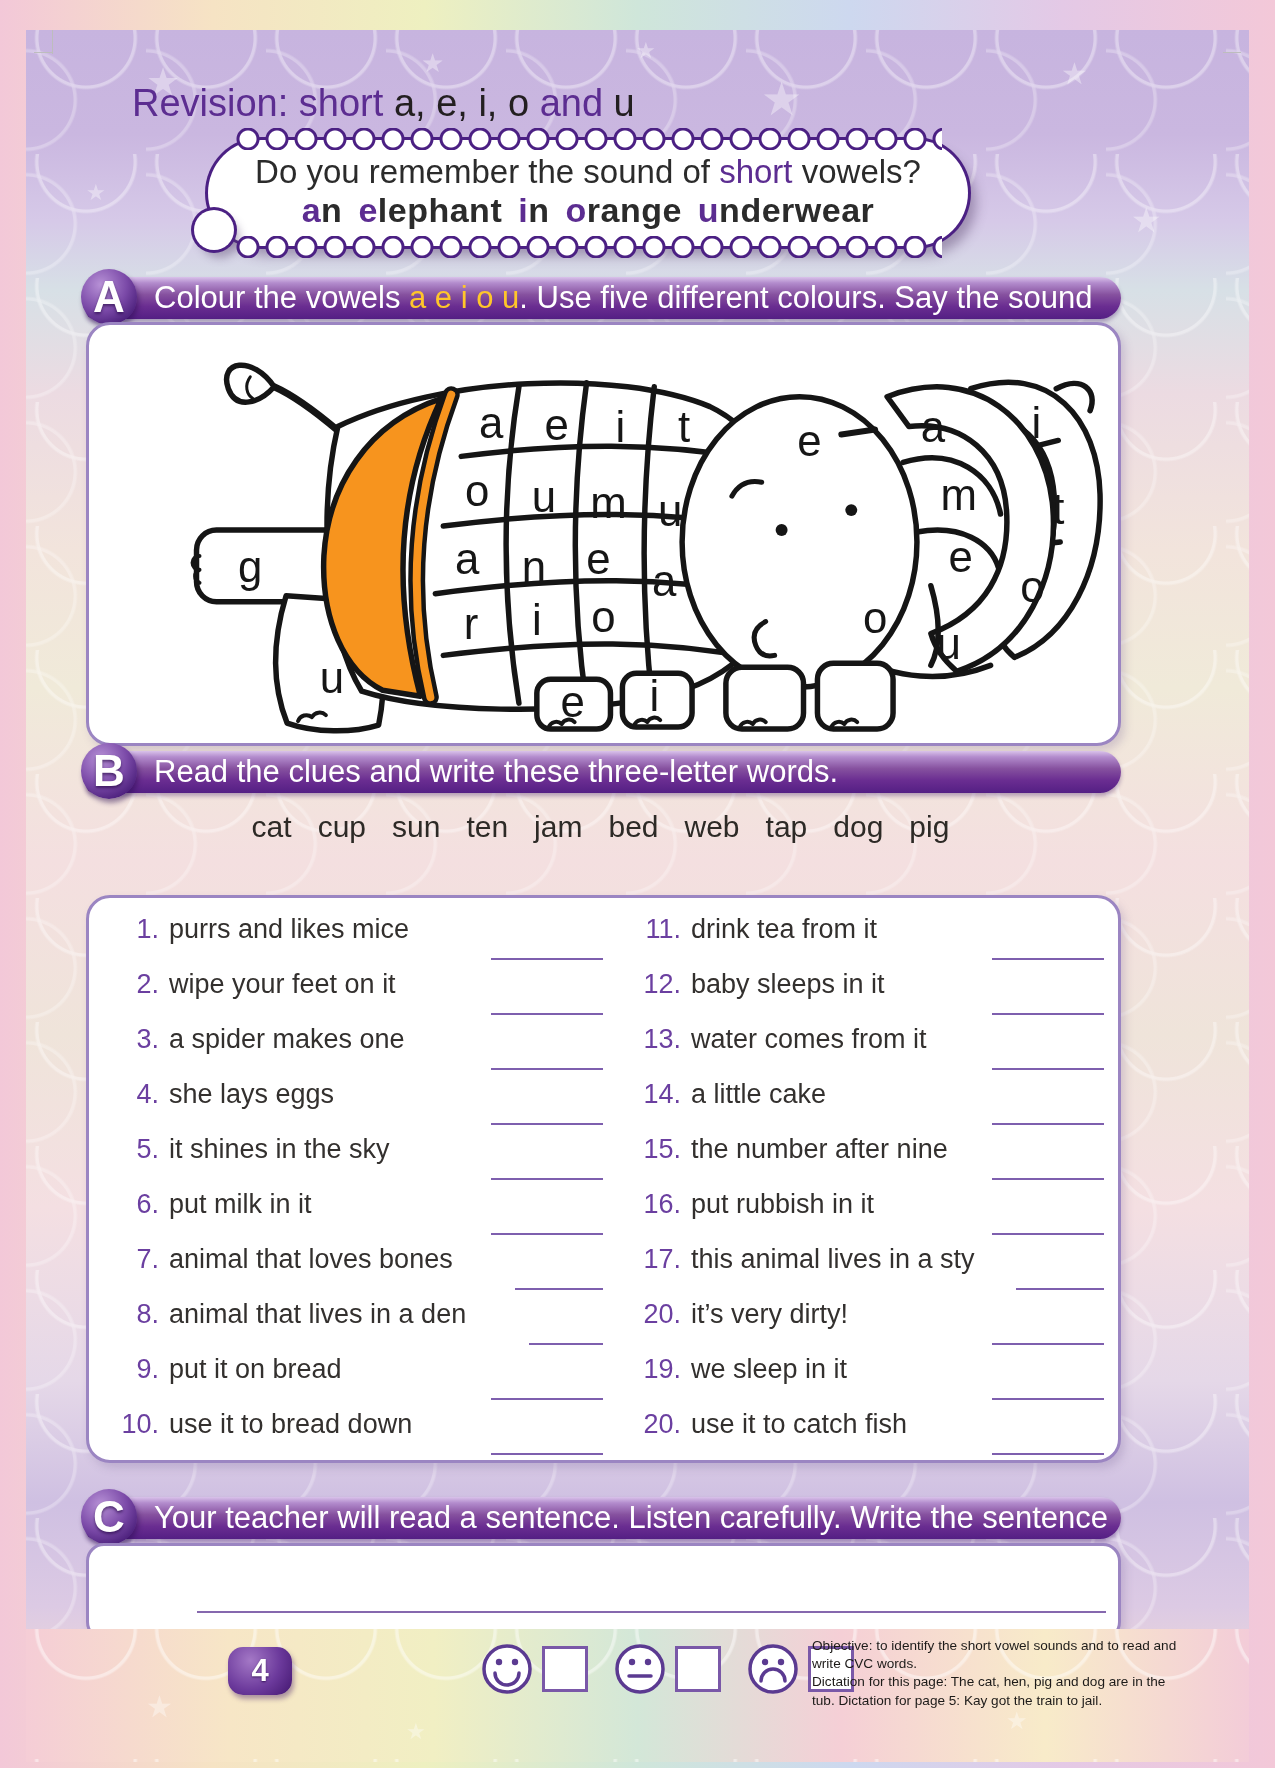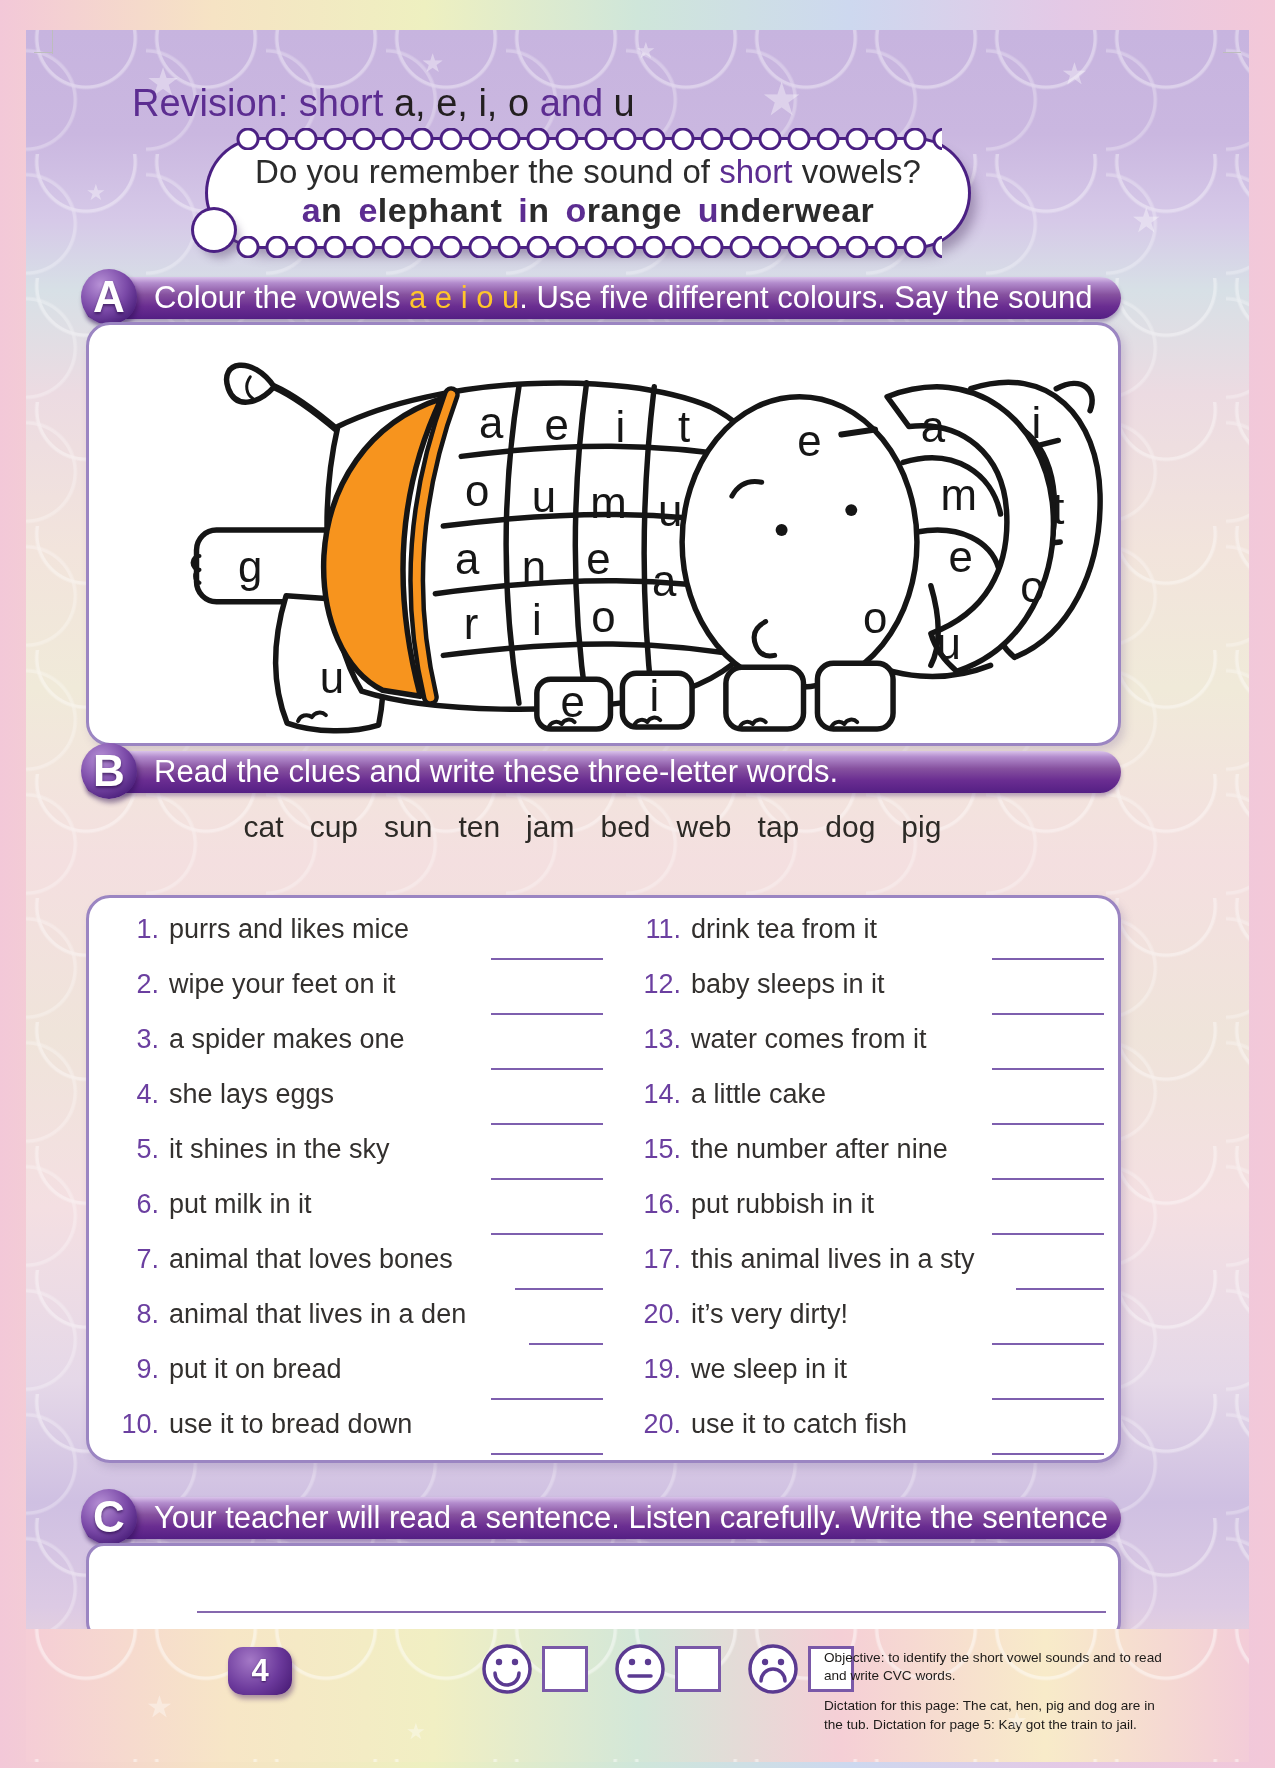--- a/index.html
+++ b/index.html
@@ -84,21 +84,21 @@
     box-shadow:4px 5px 8px rgba(120,100,150,.25);
   }
   .a-box{top:292px;height:424px;}
   .clues-box{top:865px;height:568px;padding:16px 14px 0 22px;}
   .c-box{top:1513px;height:97px;border-radius:18px;}
 
   .eph-wrap{width:100%;height:100%;display:flex;align-items:center;justify-content:center;}
   .eph text{font:44px "Liberation Sans",sans-serif;fill:#161616;text-anchor:middle;}
 
   
-  .wordrow{position:absolute;left:49px;width:1035px;text-align:center;font-size:30px;color:#2d2a26;}
+  .wordrow{position:absolute;left:57px;width:1035px;text-align:center;font-size:30px;color:#2d2a26;}
   .wr1{top:780px;} .wr2{top:818px;}
   .wordrow .word{display:inline-block;margin:0 13px;}
 
   
   .clues-grid{display:grid;grid-template-columns:492px 1fr;column-gap:30px;}
   .clue-row{display:flex;align-items:baseline;height:55px;font-size:27px;}
   .clue-num{min-width:48px;text-align:right;margin-right:10px;color:#6b3fa0;}
   .clue-text{color:#33302e;}
   .clue-blank{
     margin-left:auto;width:112px;border-bottom:2px solid #7e5fae;
@@ -127,21 +127,21 @@
   }
   .ratings{position:absolute;left:455px;top:14px;display:flex;align-items:center;}
   .face{width:52px;height:52px;}
   .rate-box{
     width:46px;height:46px;background:#ffffff;border:3px solid #7a58a8;box-sizing:border-box;
     margin-left:9px;margin-right:26px;
   }
   .objective{
     position:absolute;left:786px;top:8px;width:366px;font-size:13.6px;line-height:1.34;color:#1d1b19;
   }
-  .objective p{margin:12px;}
+  .objective p{margin:0;}
 </style>
 </head>
 <body>
 
 <div id="page">
 
   <span class="star" style="left:120px;top:30px;font-size:38px;"></span>
   <span class="star" style="left:395px;top:18px;font-size:26px;"></span>
   <span class="star" style="left:735px;top:42px;font-size:46px;"></span>
   <span class="star" style="left:1035px;top:26px;font-size:30px;"></span>

